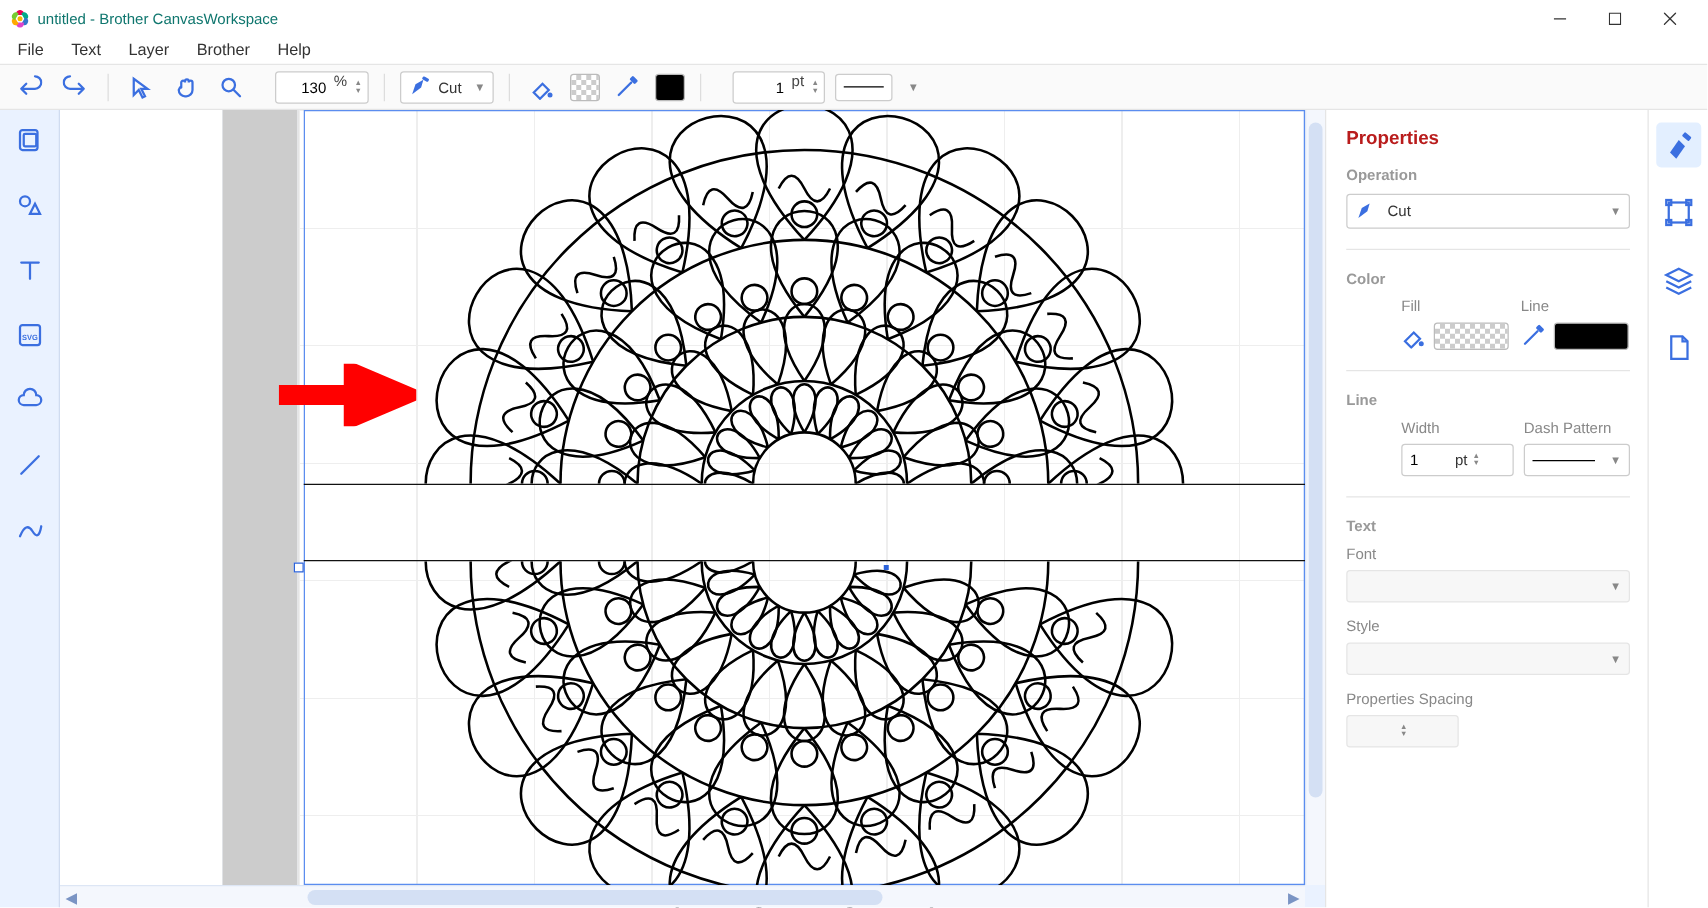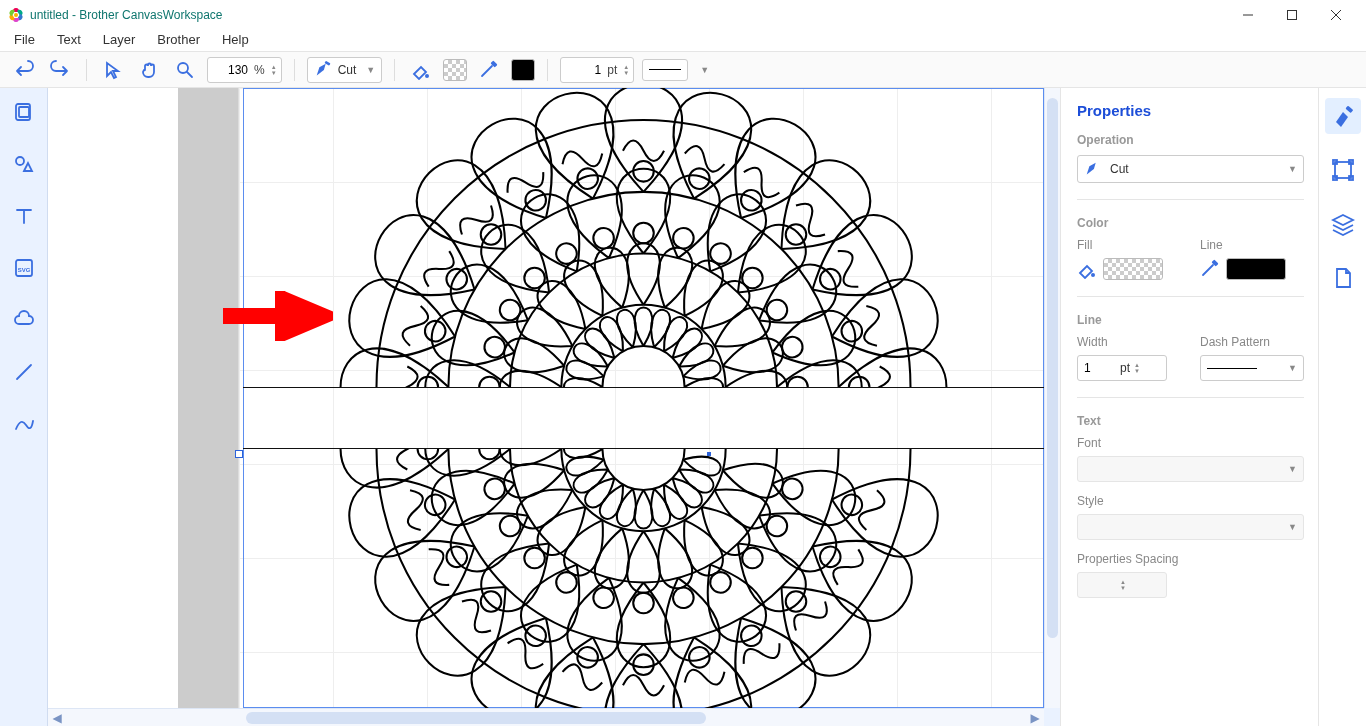--- a/index.html
+++ b/index.html
@@ -7,21 +7,21 @@
 .titlebar { height: 30px; display: flex; align-items: center; padding: 0 8px; background: #fff; }
 .titlebar .app-icon { width: 16px; height: 16px; margin-right: 6px; }
 .titlebar .title { font-size: 12px; color: #0f766e; }
 .window-controls { margin-left: auto; display: flex; }
 .window-controls div { width: 44px; height: 30px; display: flex; align-items: center; justify-content: center; color: #666; cursor: pointer; font-size: 12px; }
 .menubar { height: 22px; display: flex; align-items: flex-start; padding: 0 6px; gap: 6px; border-bottom: 1px solid #e5e5e5; }
 .menubar .menu-item { padding: 2px 8px; cursor: pointer; font-size: 13px; }
 .toolbar { height: 36px; display: flex; align-items: center; padding: 0 10px; gap: 8px; border-bottom: 1px solid #e5e5e5; background: #fafafa; }
 .tb-btn { width: 28px; height: 28px; display: flex; align-items: center; justify-content: center; cursor: pointer; border-radius: 3px; }
 .tb-sep { width: 1px; height: 22px; background: #ddd; margin: 0 4px; }
-.tb-group { display: flex; align-items: center; border: 1px solid #ccc; border-radius: 3px; height: 26px; padding: 0 4px; gap: 4px; background: #fff; }
+.tb-group { display: flex; border: 1px solid #ccc; border-radius: 3px; height: 26px; padding: 0 4px; gap: 4px; background: #fff; margin-left: 13px; }
 .tb-num { width: 38px; border: none; text-align: right; font-size: 12px; padding: 0 2px; background: transparent; }
 .tb-unit { font-size: 12px; color: #444; padding-right: 2px; }
 .tb-spinner { display: flex; flex-direction: column; justify-content: center; }
 .tb-spinner span { font-size: 6px; line-height: 6px; color: #888; cursor: pointer; }
 .tb-cut { display: flex; align-items: center; border: 1px solid #ccc; border-radius: 3px; height: 26px; padding: 0 6px; gap: 6px; background: #fff; cursor: pointer; }
 .swatch { width: 24px; height: 22px; border: 1px solid #bbb; border-radius: 3px; cursor: pointer; }
 .swatch.trans { background: repeating-conic-gradient(#ccc 0 25%, #fff 0 50%) 0 0/8px 8px; }
 .swatch.black { background: #000; }
 .line-pattern { width: 46px; height: 22px; border: 1px solid #ccc; border-radius: 3px; display: flex; align-items: center; justify-content: center; background: #fff; cursor: pointer; }
 .line-pattern::before { content:""; width: 32px; height: 0; border-top: 1px solid #000; }
@@ -50,26 +50,26 @@
 .red-arrow { position: absolute; left: -16px; top: 203px; pointer-events: none; }
 
 .scroll-v { position: absolute; right: 0; top: 0; bottom: 18px; width: 16px; background: #f4f7fd; border-left: 1px solid #dde6f5; }
 .scroll-v .thumb { position: absolute; left: 2px; right: 2px; top: 10px; height: 540px; background: #d4e0f4; border-radius: 6px; }
 .scroll-h { position: absolute; left: 0; right: 16px; bottom: 0; height: 18px; background: #f4f7fd; border-top: 1px solid #dde6f5; display: flex; align-items: center; }
 .scroll-h .arrow { width: 18px; text-align: center; color: #7a94c4; cursor: pointer; }
 .scroll-h .track { flex: 1; position: relative; height: 18px; }
 .scroll-h .track .thumb { position: absolute; top: 3px; bottom: 3px; left: 180px; width: 460px; background: #d4e0f4; border-radius: 6px; }
 
 .right-panel { width: 258px; background: #fff; border-left: 1px solid #e5e5e5; padding: 14px 14px 14px 16px; overflow-y: auto; }
-.right-panel h3 { font-size: 15px; font-weight: 700; color: #1d4ed8; margin-bottom: 14px; }
+.right-panel h3 { font-size: 15px; font-weight: 700; color: #b91c1c; margin-bottom: 14px; }
 .section-label { font-size: 12px; font-weight: 600; color: #999; margin-bottom: 8px; }
 .select-box { display: flex; align-items: center; border: 1px solid #ccc; border-radius: 3px; height: 28px; padding: 0 6px; gap: 8px; background: #fff; cursor: pointer; width: 100%; }
 .select-box .sel-label { flex: 1; font-size: 12px; }
 .section-divider { border: none; border-top: 1px solid #e5e5e5; margin: 16px 0; }
-.row2 { display: flex; gap: 19px; }
+.row2 { display: flex; gap: 8px; margin-left: 44px; }
 .row2 > div { flex: 1; }
 .sub-label { font-size: 12px; color: #888; margin-bottom: 6px; }
 .fill-ctrl, .line-ctrl { display: flex; align-items: center; gap: 6px; }
 .num-input-wrap { display: flex; align-items: center; border: 1px solid #ccc; border-radius: 3px; height: 26px; padding: 0 4px; gap: 4px; background: #fff; width: 90px; }
 .num-input-wrap input { width: 34px; border: none; text-align: left; font-size: 12px; background: transparent; padding-left: 2px; }
 .dash-select { display: flex; align-items: center; border: 1px solid #ccc; border-radius: 3px; height: 26px; flex: 1; justify-content: space-between; padding: 0 6px; background: #fff; cursor: pointer; }
 .dash-select::before { content:""; width: 50px; border-top: 1px solid #000; }
 .disabled-select { display: flex; align-items: center; border: 1px solid #e5e5e5; border-radius: 3px; height: 26px; padding: 0 6px; background: #f7f7f7; cursor: not-allowed; }
 .char-spinner { width: 90px; }
 

